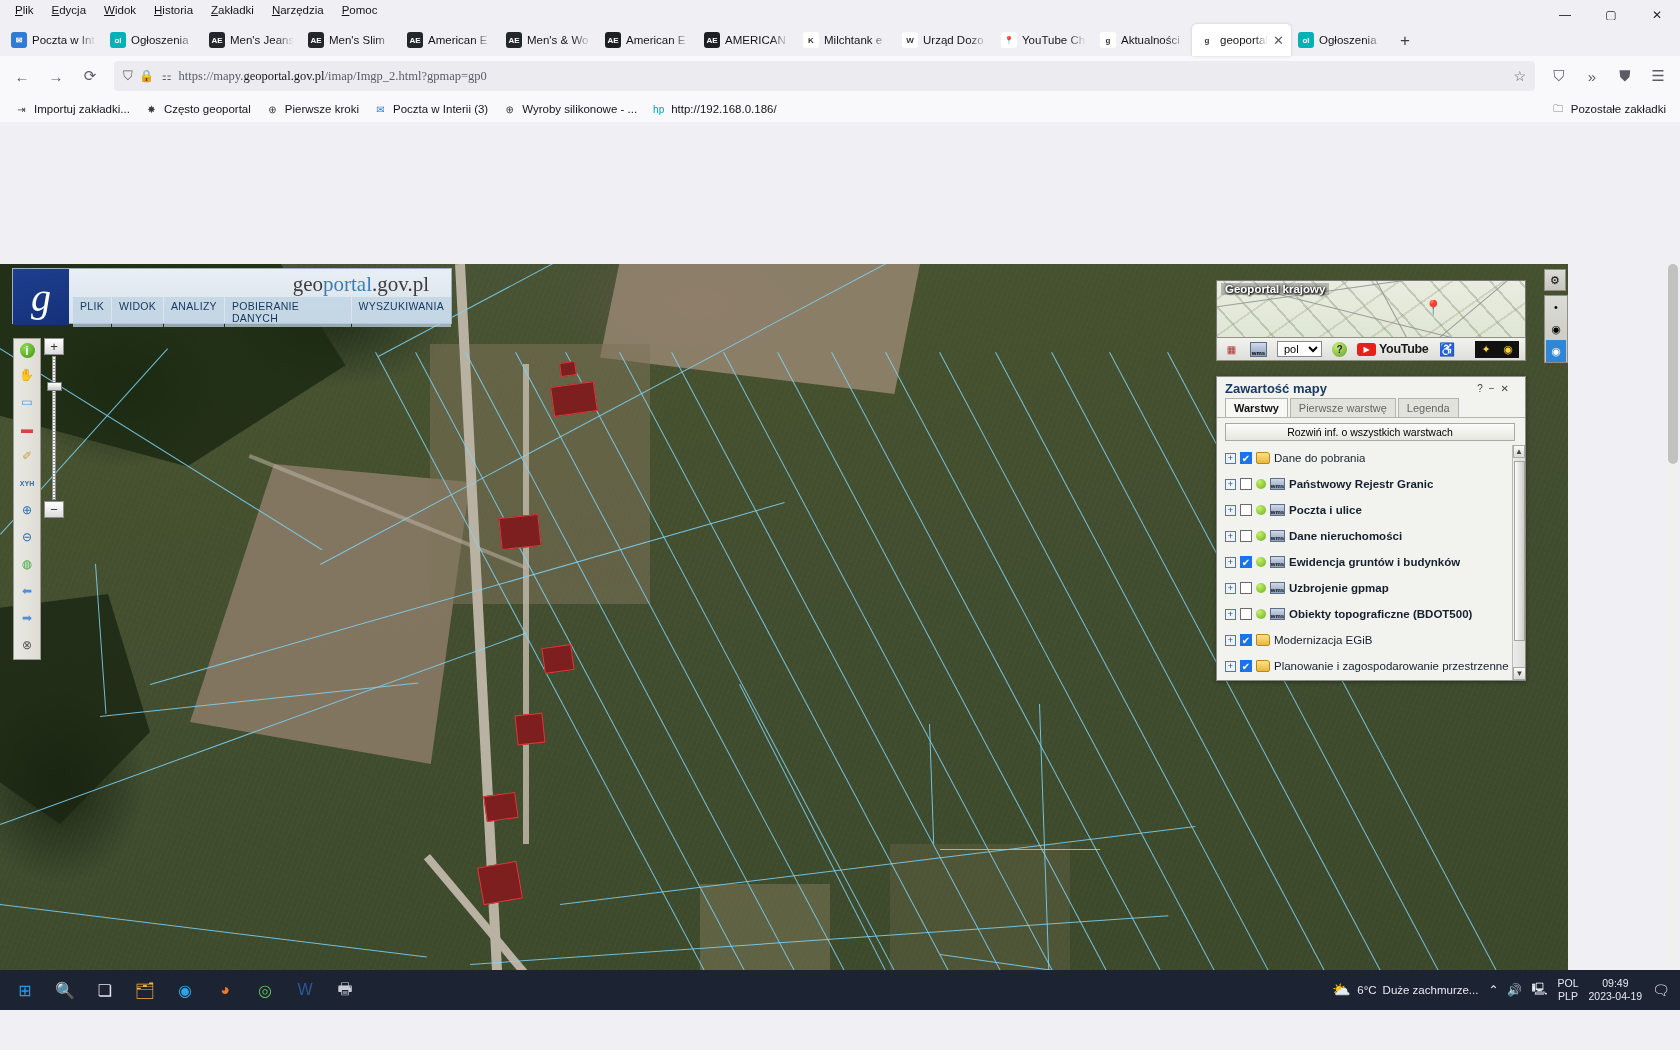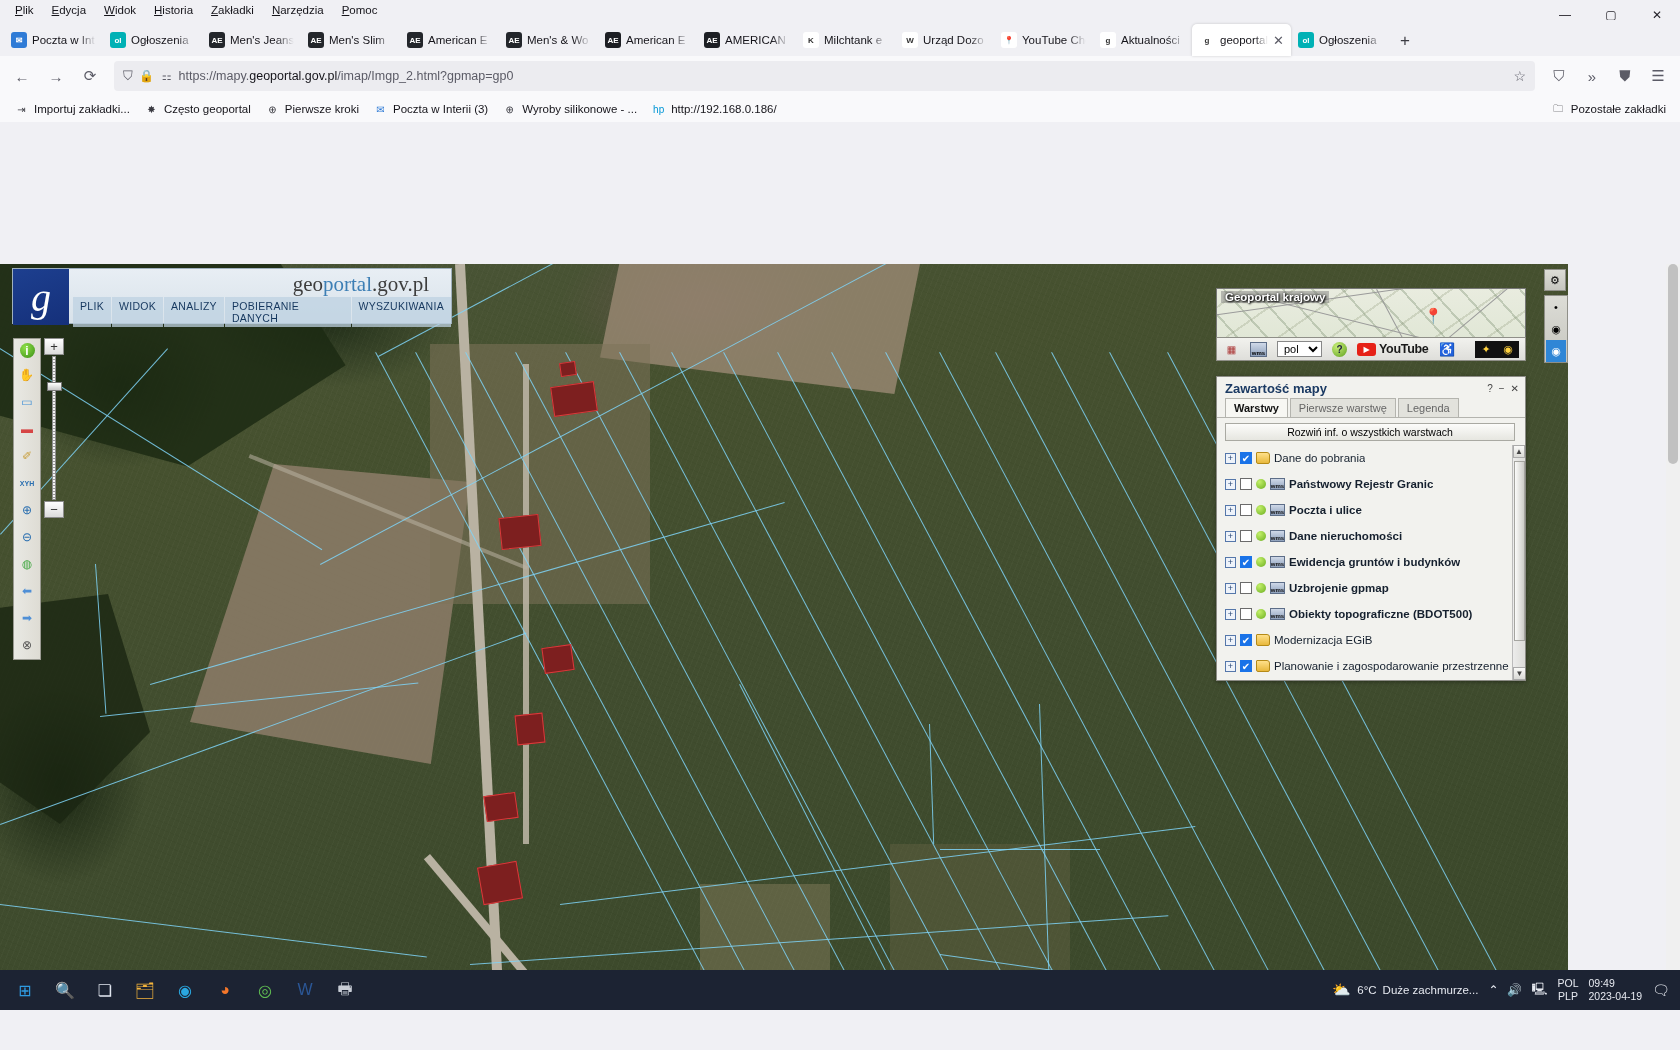--- a/index.html
+++ b/index.html
@@ -45,21 +45,21 @@
             font-size: 17px; color: #3b3b42; }
 
   .navbar { height: 40px; display: flex; align-items: center; gap: 2px; padding: 0 6px; background: #f9f9fb; }
   .navbtn { width: 32px; height: 30px; display:flex; align-items:center; justify-content:center;
             color:#5b5b66; font-size: 15px; border-radius: 4px; }
   .urlbar {
     flex: 1 1 auto; height: 30px; background: #ececf0; border-radius: 4px;
     display: flex; align-items: center; gap: 7px; padding: 0 9px; margin: 0 6px;
     font-size: 12.5px; color: #5b5b66; position: relative;
   }
-  .urlbar .urltext { flex: 1 1 auto; }
+  .urlbar .urltext { flex: 1 1 auto; font-family: Liberation Serif, serif; }
   .urltext b { color: #15141a; font-weight: normal; }
   .urlbar .star { color: #5b5b66; font-size: 14px; }
   .navright { display: flex; align-items: center; gap: 1px; }
 
   .bookmarkbar { height: 26px; display:flex; align-items:center; gap: 2px;
                  padding: 0 8px; background:#f9f9fb; font-size: 11.5px; color:#15141a; }
   .bm { display:flex; align-items:center; gap:5px; padding: 3px 6px; border-radius:4px; white-space:nowrap; }
   .bm .bmicon { width:15px; height:15px; display:flex; align-items:center; justify-content:center; font-size:10px; }
   .bmright { margin-left: auto; }
 
@@ -123,21 +123,21 @@
   
   .righttools { position:absolute; right:0px; top:5px; width:24px; display:flex; flex-direction:column; gap:4px; }
   .rt { width:22px; height:22px; background: linear-gradient(180deg,#dcdcd6,#c6c6bf); border:1px solid #8f8f88;
         display:flex; align-items:center; justify-content:center; font-size:11px; }
   .rtgroup { background: linear-gradient(180deg,#dcdcd6,#c6c6bf); border:1px solid #8f8f88;
              display:flex; flex-direction:column; align-items:center; }
   .rtgroup > div { width:20px; height:22px; display:flex; align-items:center; justify-content:center; font-size:11px; }
   .rt-active { background:#2f86d6; }
 
   
-  .ovmap { position:absolute; right:42px; top:24px; width:310px; height:62px; border:1px solid #777;
+  .ovmap { position:absolute; right:42px; top:16px; width:310px; height:62px; border:1px solid #777;
            background:
              repeating-linear-gradient(48deg, rgba(120,140,110,.35) 0 2px, transparent 2px 22px),
              repeating-linear-gradient(-35deg, rgba(150,160,130,.3) 0 2px, transparent 2px 30px),
              linear-gradient(180deg,#e9ecdf,#dfe6d4);
            overflow:hidden; }
   .ovtitle { position:absolute; left:4px; top:2px; font-size:11.5px; font-weight:bold; color:#fff;
              text-shadow:0 0 3px #000,1px 1px 2px #000; background:rgba(120,120,120,.45); padding:0 4px; }
   .ovroad { position:absolute; background:#9a9a9a; height:1px; transform-origin:0 0; }
   .ovmarker { position:absolute; right:82px; top:18px; color:#b22; font-size:15px; }
 
@@ -151,21 +151,21 @@
   .ytbox { width:19px; height:13px; background:#e62117; border-radius:3px; color:#fff; font-size:8px;
            display:flex; align-items:center; justify-content:center; }
   .yttxt { font-size:12.5px; font-weight:bold; color:#1a1a1a; letter-spacing:-.3px; }
   .eyebox { margin-left:auto; display:flex; background:#111; }
   .eyebox div { width:22px; height:17px; display:flex; align-items:center; justify-content:center; font-size:11px; }
 
   
   .layerspanel { position:absolute; right:42px; top:112px; width:310px; height:305px;
                  background:#f2f2ee; border:1px solid #8c8c86; box-shadow:0 1px 4px rgba(0,0,0,.35);
                  display:flex; flex-direction:column; }
-  .lp-title { display:flex; align-items:center; padding:4px 6px 2px 8px; }
+  .lp-title { display:flex; align-items:center; padding:4px 16px 2px 8px; }
   .lp-title h2 { font-size:13px; color:#1b3a63; font-weight:bold; }
   .lp-ctrls { margin-left:auto; display:flex; gap:6px; font-size:10px; color:#444; }
   .lp-tabs { display:flex; padding-left:8px; gap:2px; border-bottom:1px solid #b4b4ae; }
   .lp-tab { font-size:11px; padding:3px 8px 3px 8px; border:1px solid #b4b4ae; border-bottom:none;
             background:#e2e2dc; color:#666; }
   .lp-tab.active { background:#f7f7f3; color:#111; font-weight:bold; }
   .lp-expand { margin:5px 10px 4px 8px; font-size:10.5px; text-align:center; padding:2px 0;
                background:linear-gradient(180deg,#fcfcfa,#e6e6e0); border:1px solid #a9a9a2; }
   .lp-list { flex:1 1 auto; overflow:hidden; position:relative; }
   .lp-rows { padding-left:8px; }
@@ -198,21 +198,21 @@
   .taskbar { position:absolute; left:0; bottom:0; width:1680px; height:40px;
              background:#1c2333; display:flex; align-items:center; }
   .tb-left { display:flex; align-items:center; gap:6px; padding-left:8px; }
   .tbitem { width:34px; height:34px; display:flex; align-items:center; justify-content:center;
             border-radius:5px; font-size:16px; }
   .tb-right { margin-left:auto; display:flex; align-items:center; gap:10px; padding-right:10px;
               color:#e6e9f0; font-size:11.5px; }
   .weather { display:flex; align-items:center; gap:6px; }
   .tray { display:flex; align-items:center; gap:9px; font-size:12px; }
   .lang { line-height:13px; text-align:center; font-size:10.5px; }
-  .clock { line-height:13px; font-size:10.5px; }
+  .clock { line-height:13px; text-align:center; font-size:10.5px; }
 </style>
 </head>
 <body>
 
 <div class="browser">
 
   <div class="menubar" id="menubar">
       <div class="mi"><u>P</u>lik</div>
       <div class="mi"><u>E</u>dycja</div>
       <div class="mi"><u>W</u>idok</div>

